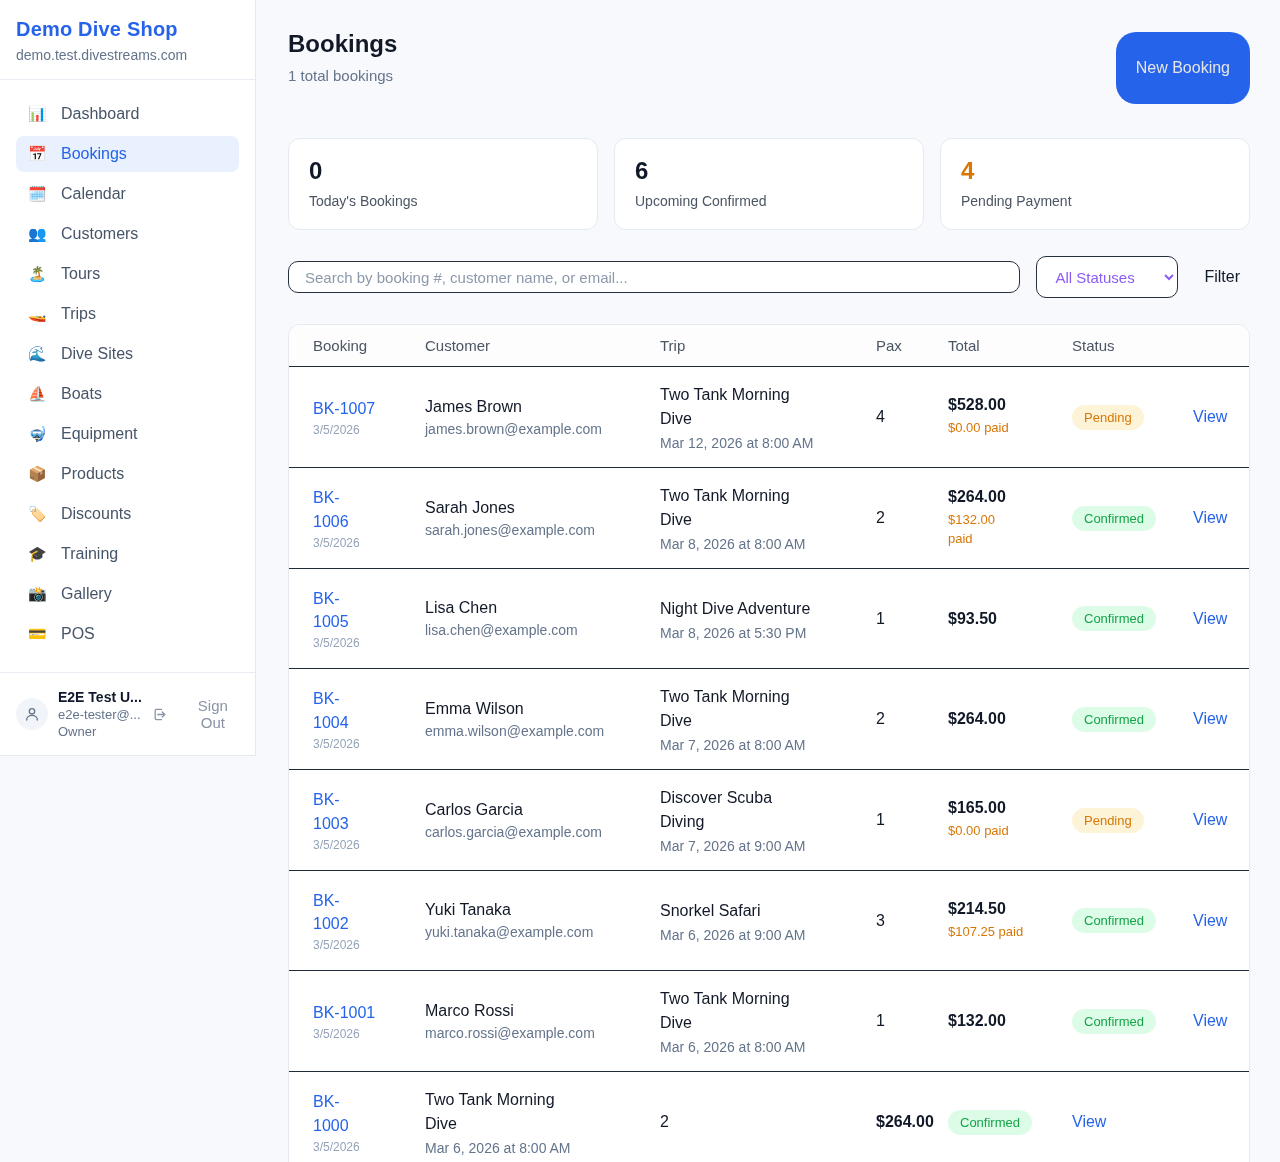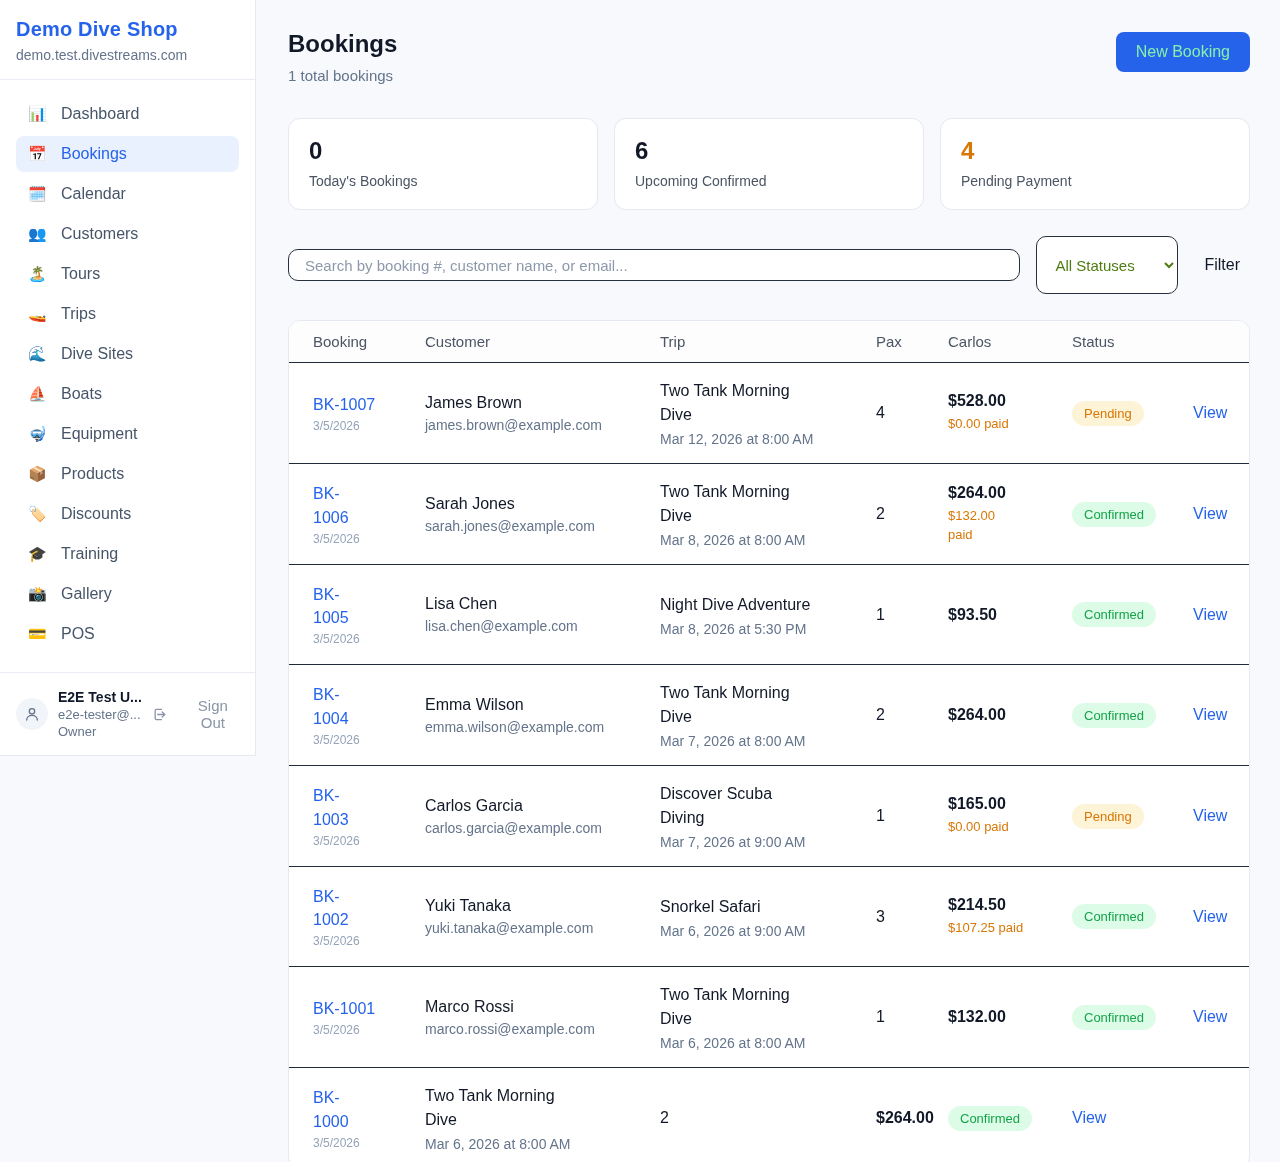--- a/index.html
+++ b/index.html
@@ -47,45 +47,45 @@
     margin-left:auto; display:flex; align-items:center; gap:19px;
     color:#8a94a6; font-size:15px; cursor:pointer; background:none; border:none;
     font-family:inherit;
   }
   
   .main { flex:1; padding:30px 32px 34px; }
   .page-header { display:flex; justify-content:space-between; align-items:flex-start; }
   .page-title { font-size:24px; font-weight:bold; color:#111827; }
   .page-subtitle { font-size:15px; color:#64748b; margin-top:9px; }
   .btn-primary {
-    background:#2563eb; color:#86efac; border:none; cursor:pointer;
+    background:#2563eb; color:#e5e5e5; border:none; cursor:pointer;
     font-family:inherit; font-size:16px; font-weight:500;
-    padding:11px 20px; border-radius:8px; margin-top:2px;
+    padding:27px 20px; border-radius:20px; margin-top:2px;
   }
   
   .stats { display:grid; grid-template-columns:repeat(3,1fr); gap:16px; margin-top:34px; }
   .stat-card {
     background:#fff; border:1px solid #e5e9f0; border-radius:12px;
     padding:18px 20px 20px;
   }
   .stat-value { font-size:24px; font-weight:bold; color:#111827; }
   .stat-value.accent-orange { color:#d97706; }
   .stat-label { font-size:14px; color:#4b5563; margin-top:8px; }
   
   .filter-row { display:flex; align-items:center; gap:16px; margin-top:26px; }
   .search-input {
     flex:1; height:32px; padding:0 16px;
     border:1px solid #26303f; border-radius:10px;
     font-family:inherit; font-size:15px; color:#0f172a; background:#fff;
   }
   .search-input::placeholder { color:#8d99ab; }
   .status-select {
-    height:58px; padding:0 10px 0 14px;
+    height:42px; padding:0 10px 0 14px;
     border:1px solid #26303f; border-radius:10px;
-    font-family:inherit; font-size:15px; color:#4d7c0f; background:#fff;
+    font-family:inherit; font-size:15px; color:#8b5cf6; background:#fff;
     min-width:142px;
   }
   .filter-btn {
     background:none; border:none; cursor:pointer; font-family:inherit;
     font-size:16px; color:#111827; padding:6px 10px;
   }
   
   .table-card {
     margin-top:26px; background:#fff;
     border:1px solid #e5e9f0; border-radius:12px; overflow:hidden;
@@ -239,21 +239,21 @@
     </select>
     <button class="filter-btn">Filter</button>
   </div>
 
   <div class="table-card">
     <div class="tgrid thead">
       <div class="th">Booking</div>
       <div class="th">Customer</div>
       <div class="th">Trip</div>
       <div class="th">Pax</div>
-      <div class="th">Carlos</div>
+      <div class="th">Total</div>
       <div class="th">Status</div>
       <div class="th"></div>
     </div>
 
     <div class="tgrid trow">
       <div>
           <div class="booking-id">BK-1007</div>
           <div class="booking-date">3/5/2026</div>
         </div>
       <div>

